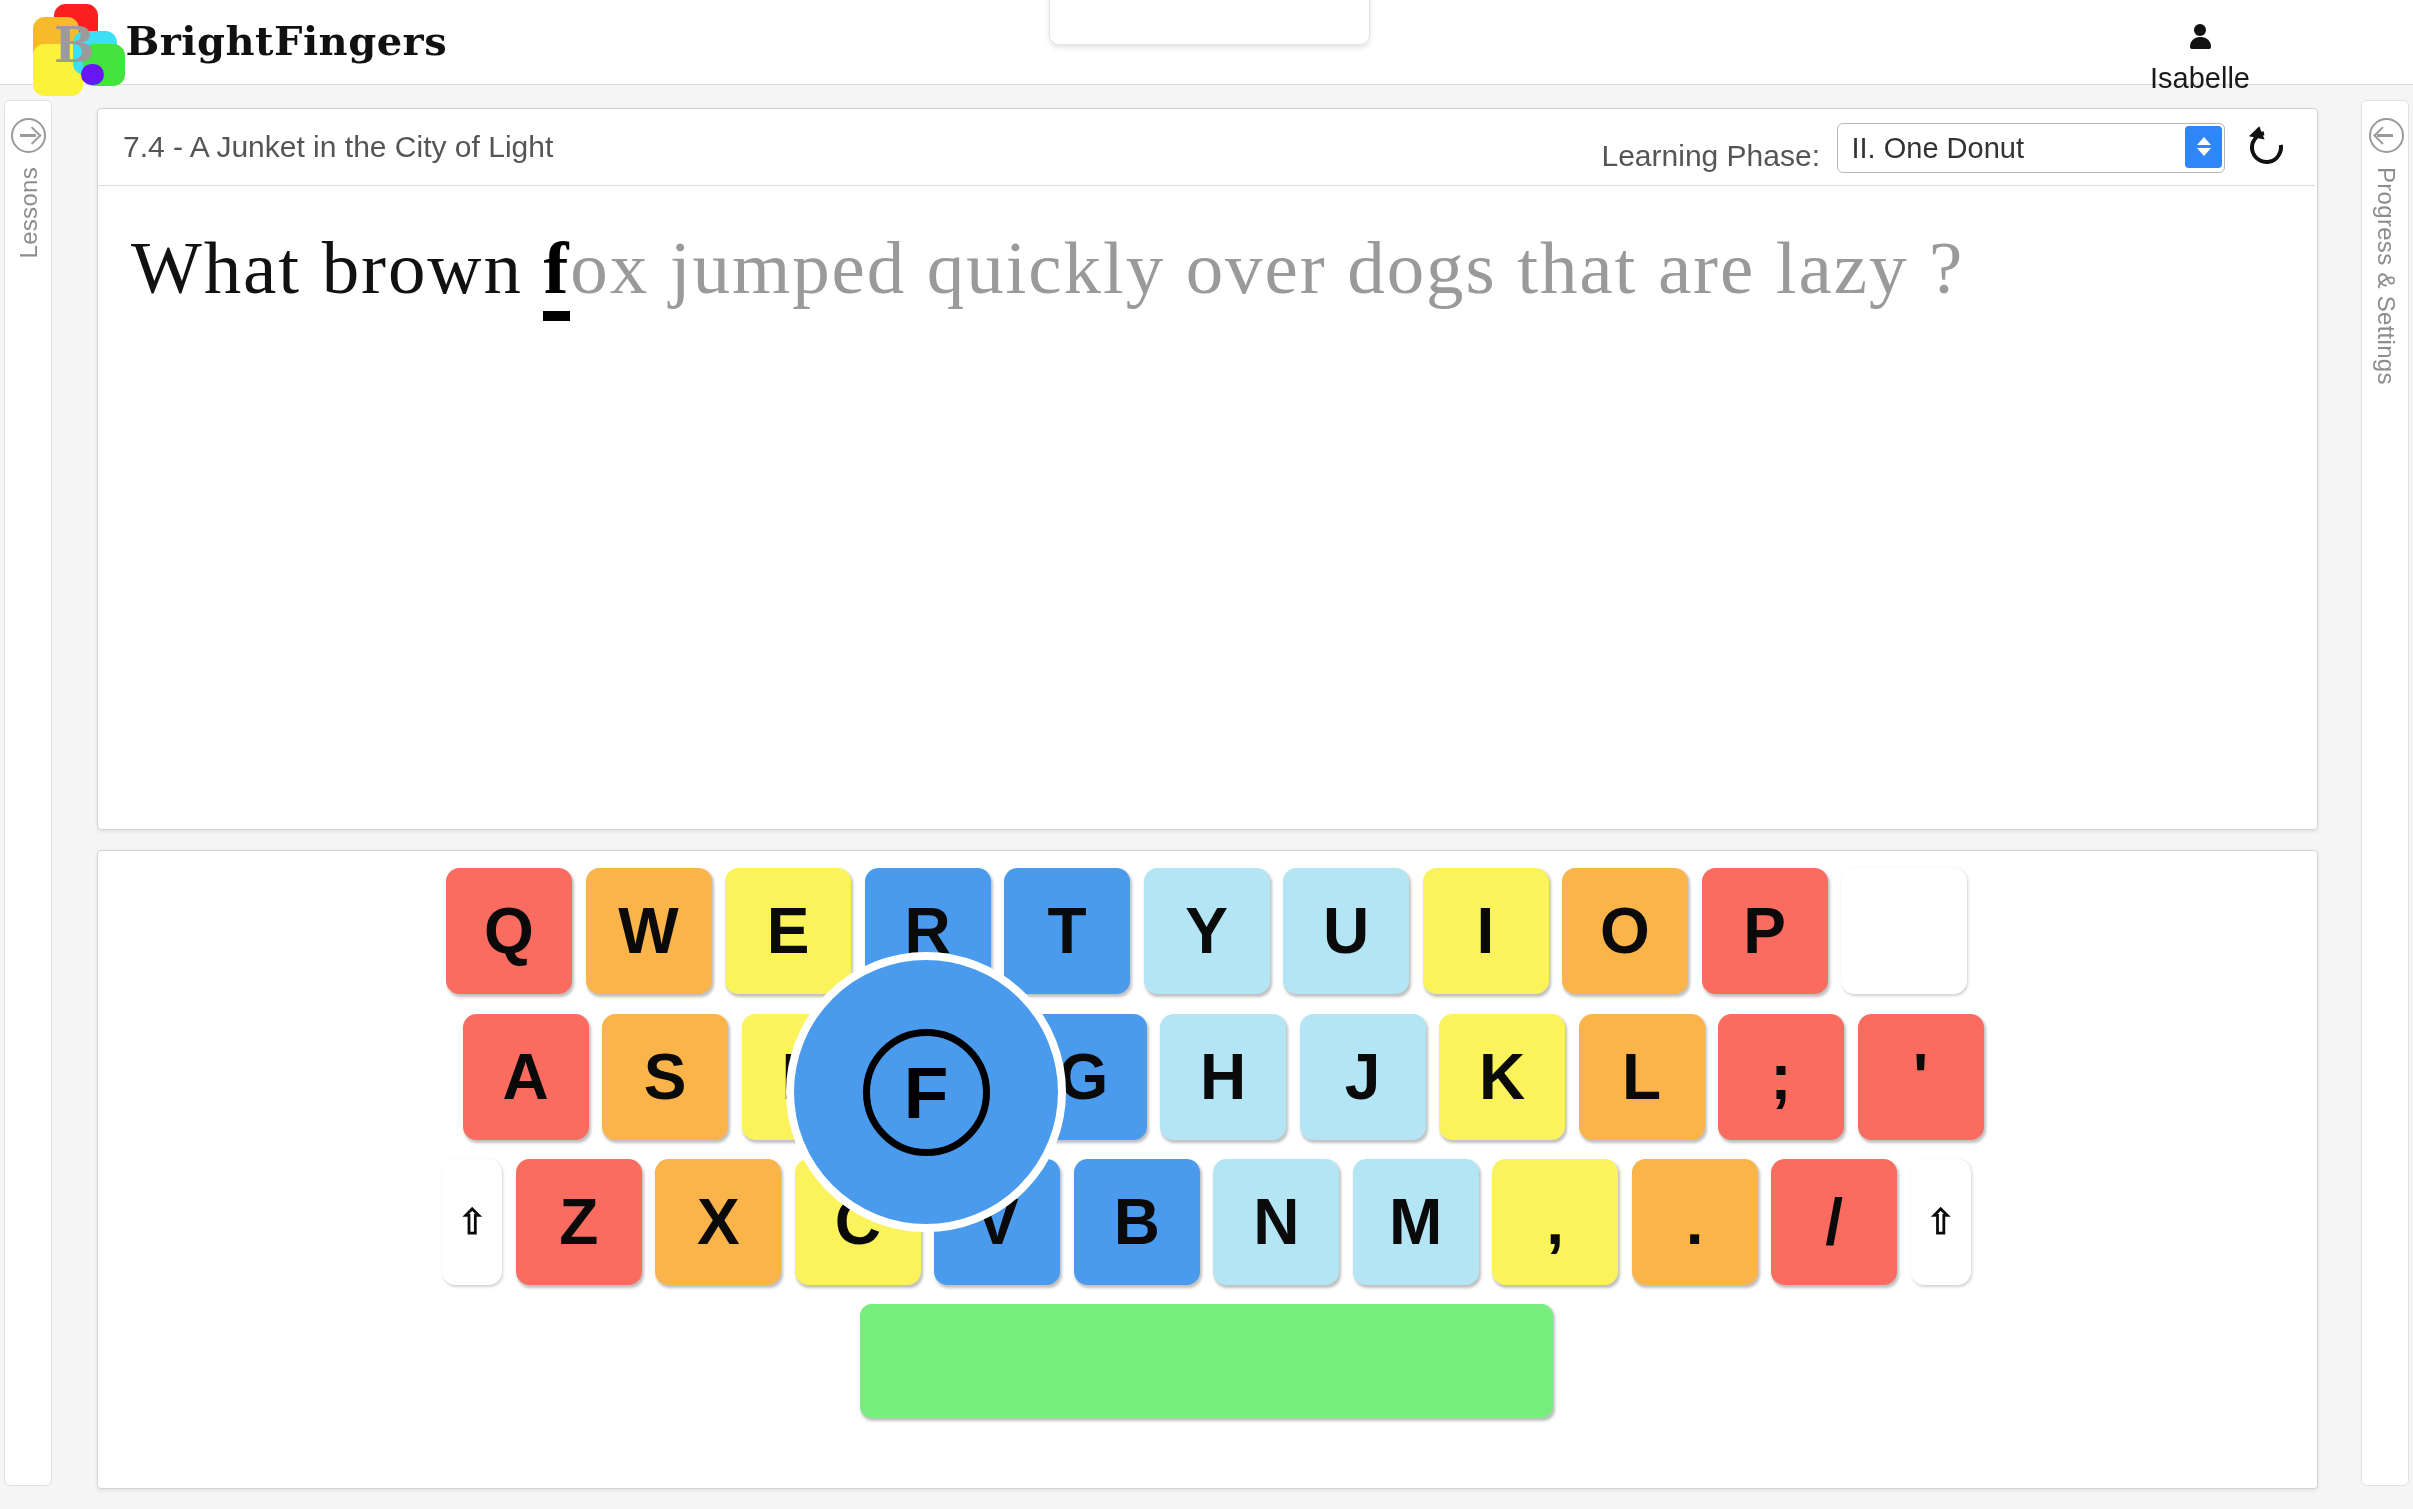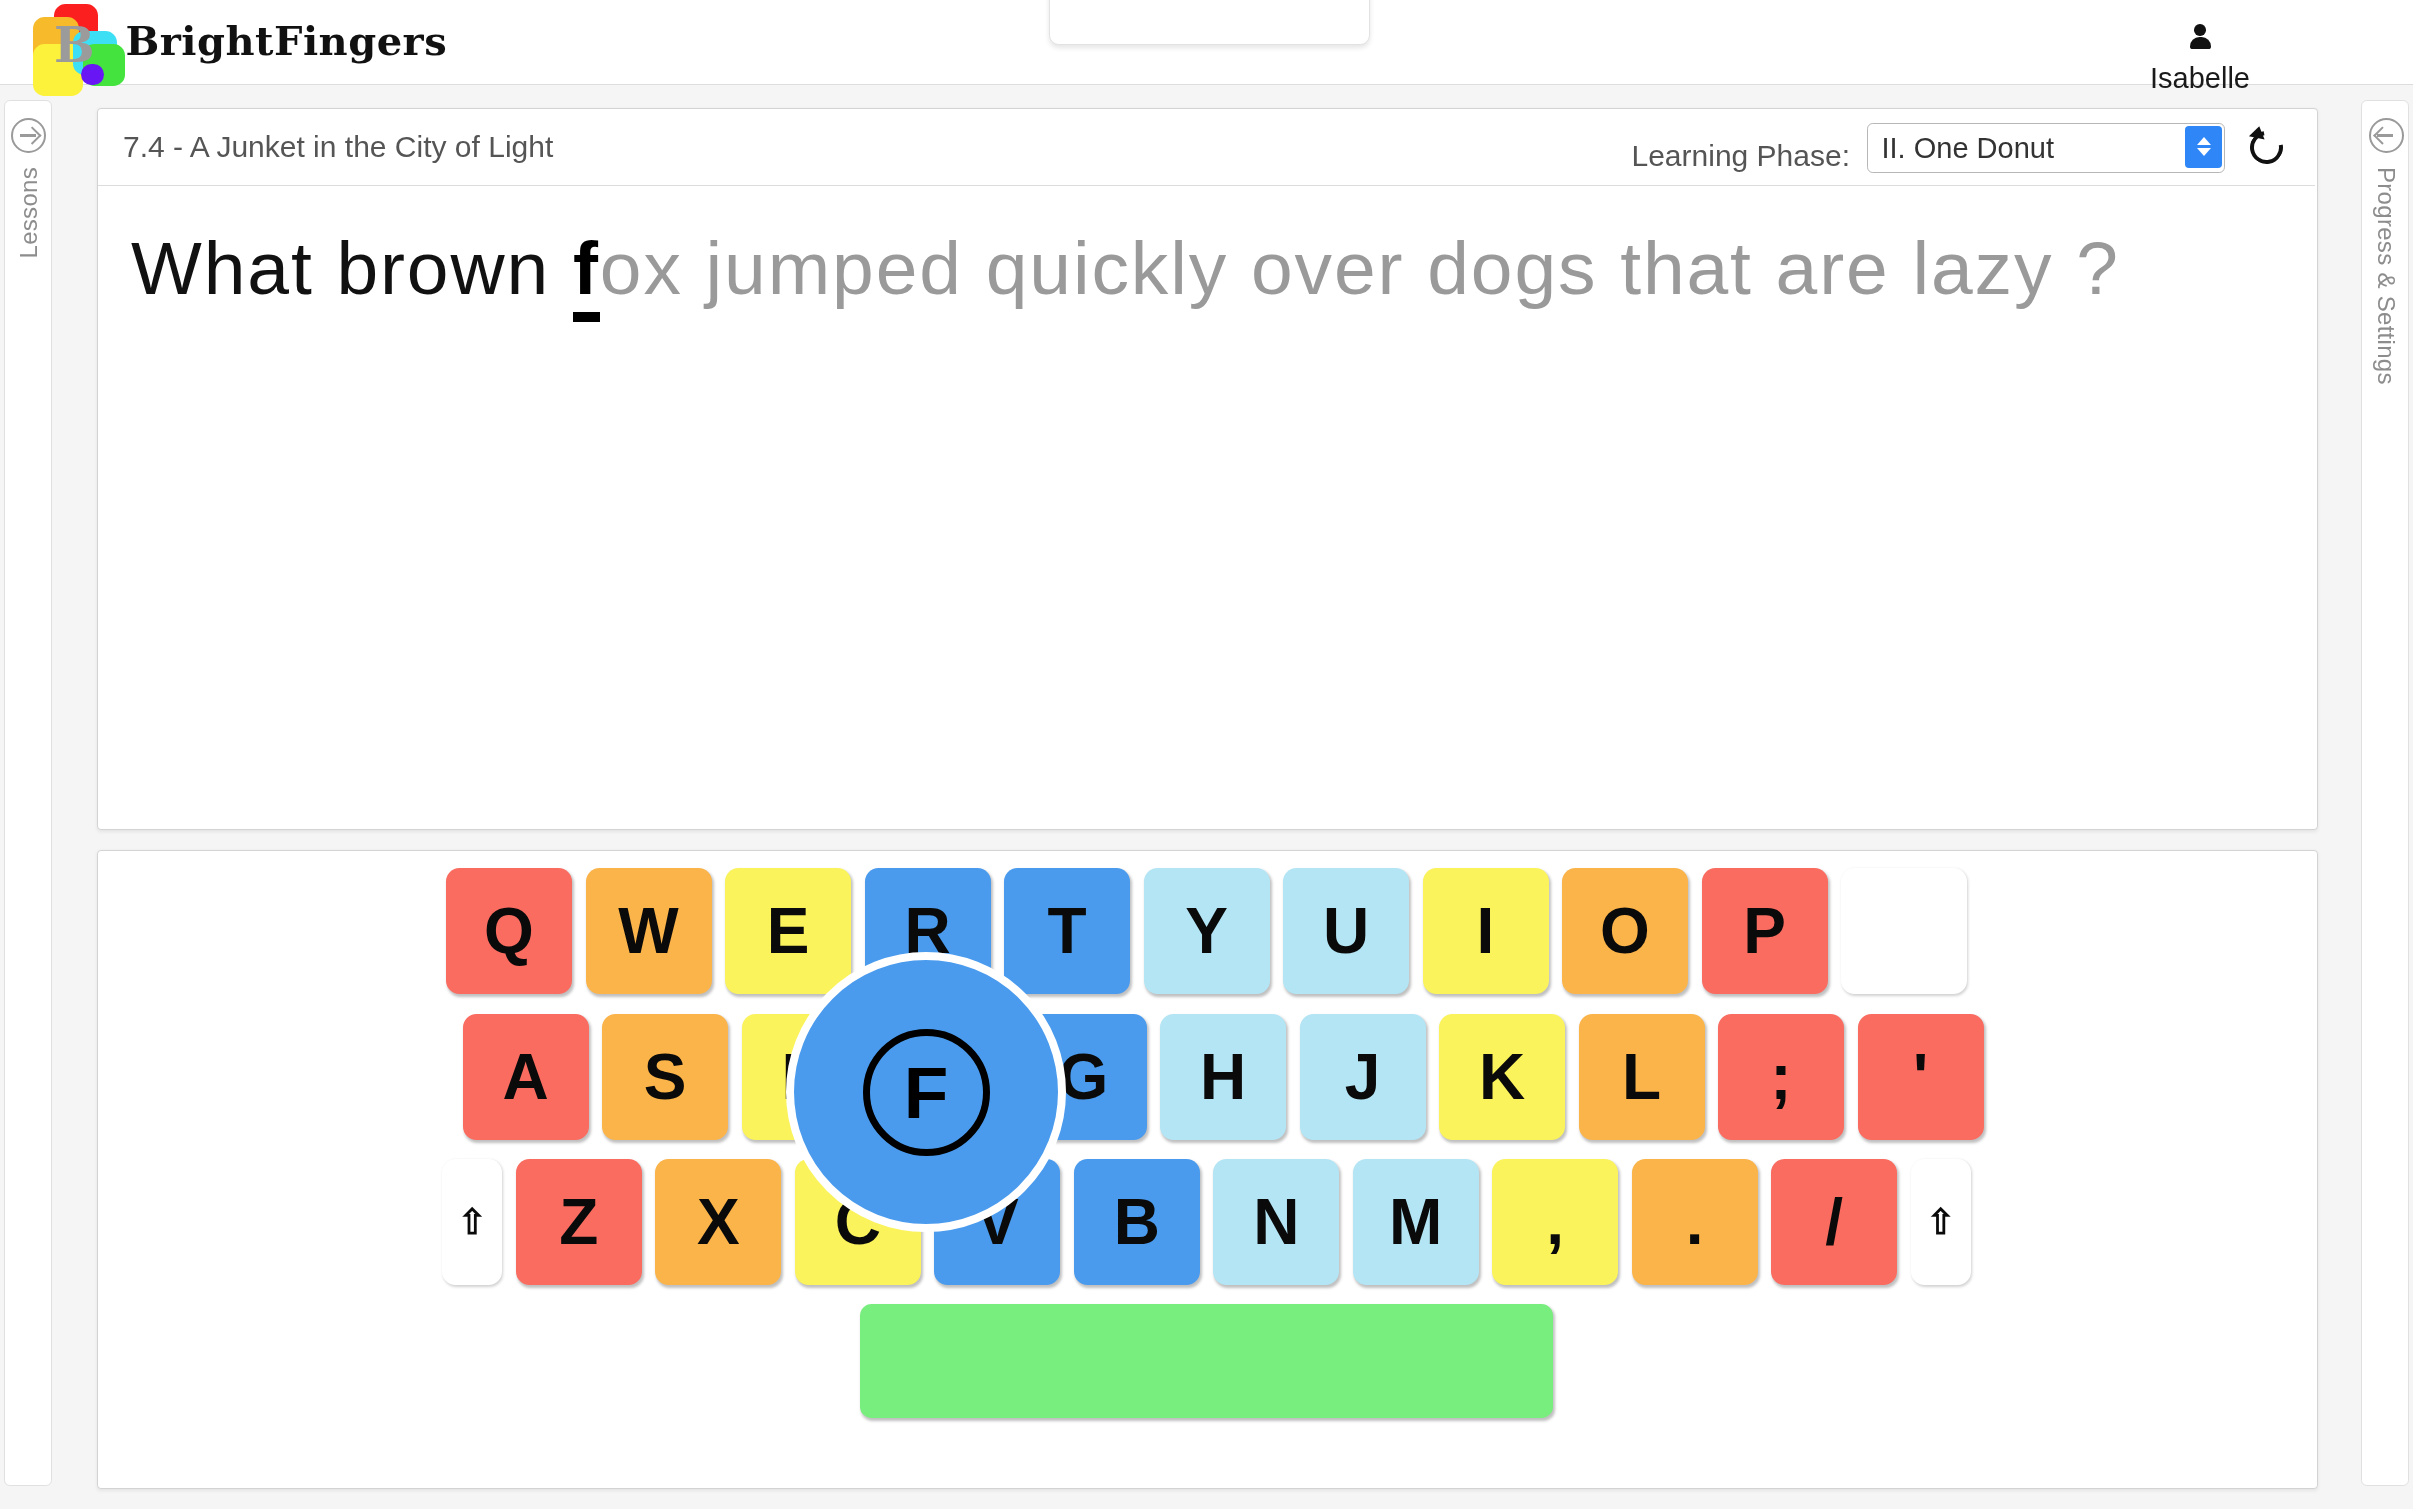--- a/index.html
+++ b/index.html
@@ -182,21 +182,21 @@
     position: absolute;
     right: 21px;
     display: flex;
     align-items: flex-end;
     gap: 17px;
   }
   .phase-label { font-size: 30px; color: #555555; white-space: nowrap; }
 
   .select-wrap {
     position: relative;
-    width: 358px; height: 50px;
+    width: 388px; height: 50px;
     background: #ffffff;
     border: 1.9px solid #b7b7b7;
     border-radius: 5.8px;
     display: flex;
     align-items: center;
   }
   .select-value {
     font-size: 29px;
     color: #333333;
     padding-left: 13.5px;
@@ -241,21 +241,21 @@
     border-right: 8.7px solid transparent;
     border-bottom: 12.6px solid #111111;
     transform: rotate(12deg);
   }
 
   .typing-area {
     position: absolute;
     left: 0; top: 79px;
     width: 2217px; height: 639px;
     padding: 23px 33px;
-    font-family: Liberation Sans, sans-serif;
+    font-family: Liberation Serif, serif;
     font-size: 75px;
     line-height: 114px;
     letter-spacing: 1.9px;
     color: #9a9a9a;
     white-space: pre-wrap;
     word-break: break-word;
   }
   .typed   { color: #111111; }
   .cursor-char {
     color: #000000;

